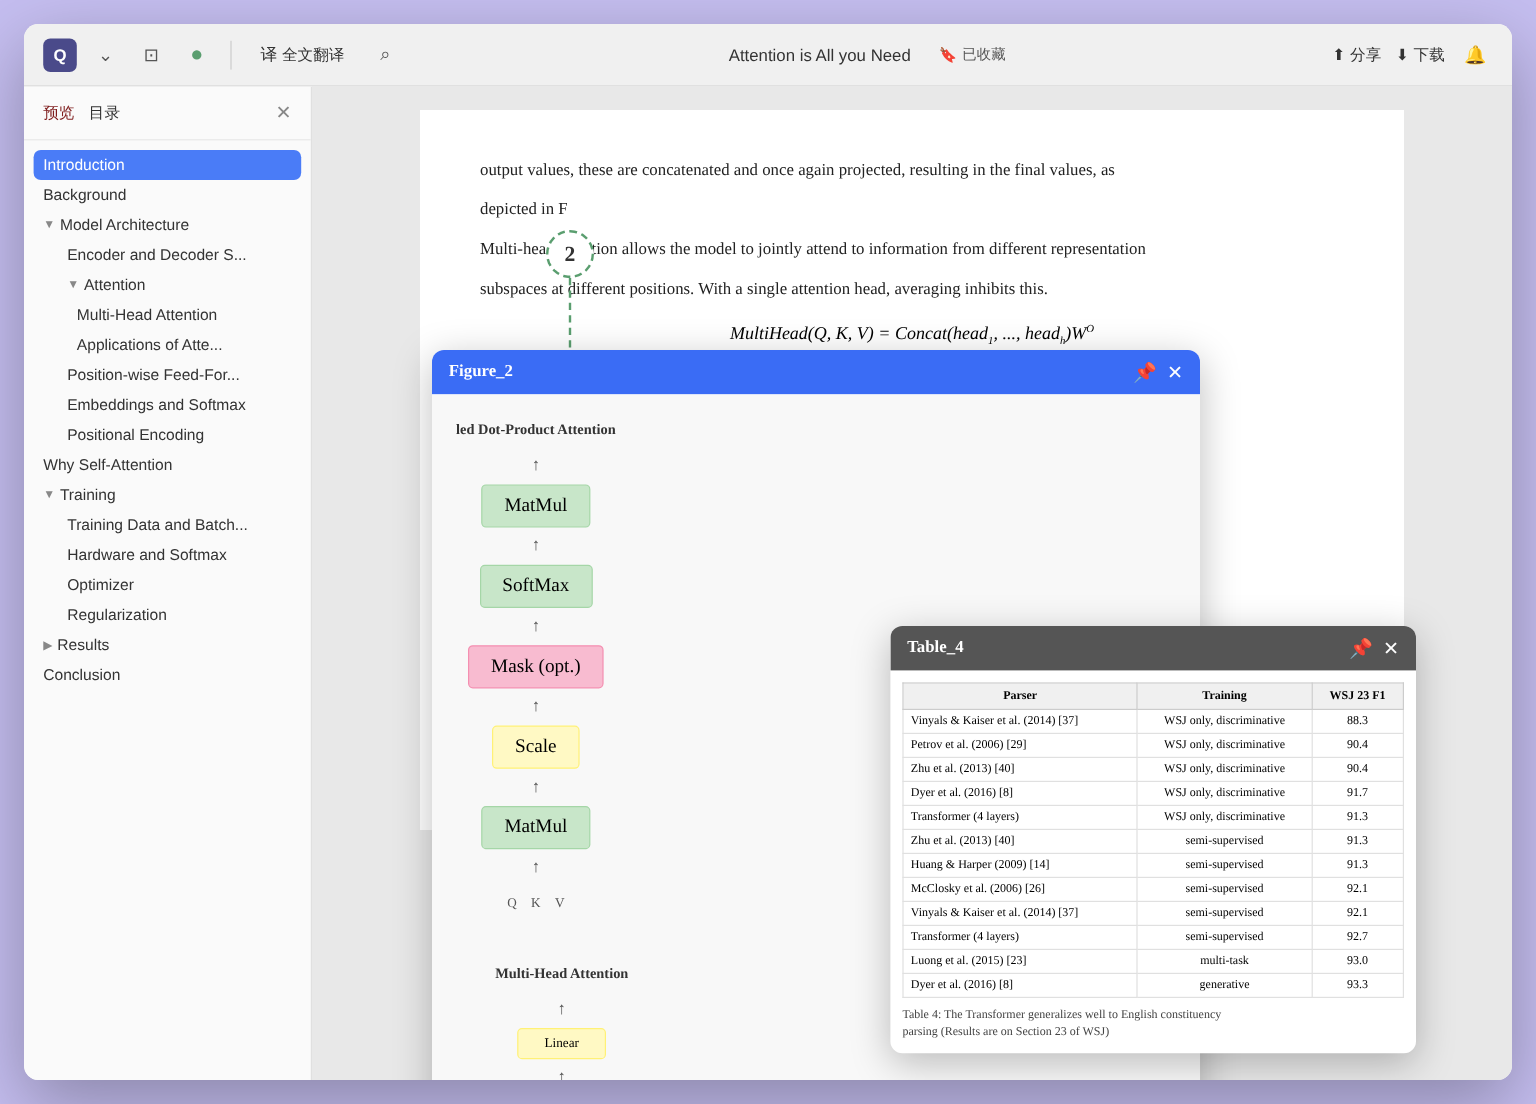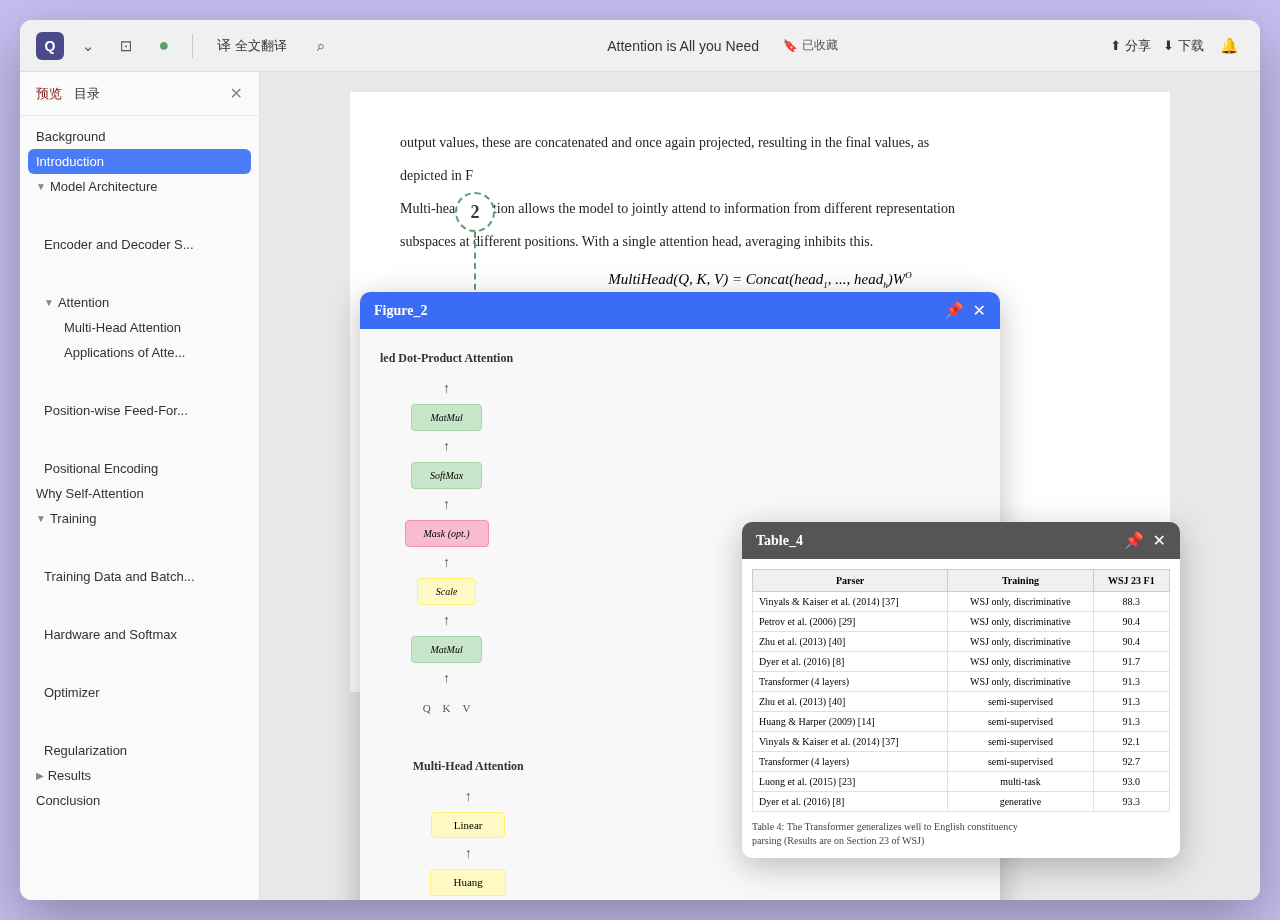--- a/index.html
+++ b/index.html
@@ -111,21 +111,21 @@
       flex: 1; overflow-y: auto; padding: 8px 0;
     }
     .nav-item {
       display: flex; align-items: center;
       padding: 5px 16px;
       font-size: 13px; color: #333;
       cursor: pointer;
       user-select: none;
     }
     .nav-item.active { background: #4a7cf7; color: white; border-radius: 6px; margin: 0 8px; padding: 5px 8px; }
-    .nav-indent-1 { padding-left: 24px; margin-top: 33px; }
+    .nav-indent-1 { padding-left: 36px; }
     .nav-indent-2 { padding-left: 44px; }
     .nav-arrow { margin-right: 4px; font-size: 10px; color: #888; }
     
     .pdf-viewer {
       flex: 1;
       background: #e8e8e8;
       overflow: auto;
       position: relative;
       display: flex;
       flex-direction: column;
@@ -216,23 +216,22 @@
     }
     
     .sdp-diagram {
       display: flex; flex-direction: column; align-items: center; gap: 4px;
       font-size: 11px;
     }
     .sdp-box {
       padding: 5px 18px;
       border-radius: 4px;
       text-align: right;
-      font-size: 10px;
+      font-size: 16px;
       font-weight: 500;
-      font-style: italic;
     }
     .sdp-matmul { background: #c8e6c9; border: 1px solid #a5d6a7; }
     .sdp-softmax { background: #c8e6c9; border: 1px solid #a5d6a7; }
     .sdp-mask { background: #f8bbd0; border: 1px solid #f48fb1; }
     .sdp-scale { background: #fff9c4; border: 1px solid #fff176; }
     .sdp-arrow { font-size: 14px; color: #555; margin: 1px 0; }
     .sdp-labels { display: flex; gap: 12px; margin-top: 6px; font-size: 11px; color: #555; }
     
     .mha-diagram {
       display: flex; flex-direction: column; align-items: center; gap: 4px;
@@ -341,26 +340,26 @@
     <div class="sidebar">
       <div class="sidebar-header">
         <div class="sidebar-header-tabs">
           <button class="sidebar-tab">预览</button>
           <button class="sidebar-tab active">目录</button>
         </div>
         <button class="sidebar-close">✕</button>
       </div>
       <div class="sidebar-nav">
 
+        <div class="nav-item active">
+          <span>Introduction</span>
+        </div>
+
         <div class="nav-item">
           <span>Background</span>
-        </div>
-
-        <div class="nav-item active">
-          <span>Introduction</span>
         </div>
 
         <div class="nav-item">
           <span class="nav-arrow">▼</span>
           <span>Model Architecture</span>
         </div>
 
         <div class="nav-item nav-indent-1">
           <span>Encoder and Decoder S...</span>
         </div>
@@ -376,20 +375,23 @@
         </div>
 
         <div class="nav-item nav-indent-2">
           <span>Applications of Atte...</span>
         </div>
 
         <div class="nav-item nav-indent-1">
           <span>Position-wise Feed-For...</span>
         </div>
 
+        <div class="nav-item nav-indent-1">
+          <span>Embeddings and Softmax</span>
+        </div>
 
         <div class="nav-item nav-indent-1">
           <span>Positional Encoding</span>
         </div>
 
         <div class="nav-item">
           <span>Why Self-Attention</span>
         </div>
 
         <div class="nav-item">
@@ -586,20 +588,25 @@
                     <td>Zhu et al. (2013) [40]</td>
                     <td>semi-supervised</td>
                     <td>91.3</td>
                   </tr>
                   <tr>
                     <td>Huang &amp; Harper (2009) [14]</td>
                     <td>semi-supervised</td>
                     <td>91.3</td>
                   </tr>
                   <tr>
+                    <td>McClosky et al. (2006) [26]</td>
+                    <td>semi-supervised</td>
+                    <td>92.1</td>
+                  </tr>
+                  <tr>
                     <td>Vinyals &amp; Kaiser et al. (2014) [37]</td>
                     <td>semi-supervised</td>
                     <td>92.1</td>
                   </tr>
                   <tr>
                     <td>Transformer (4 layers)</td>
                     <td>semi-supervised</td>
                     <td>92.7</td>
                   </tr>
                   <tr>

